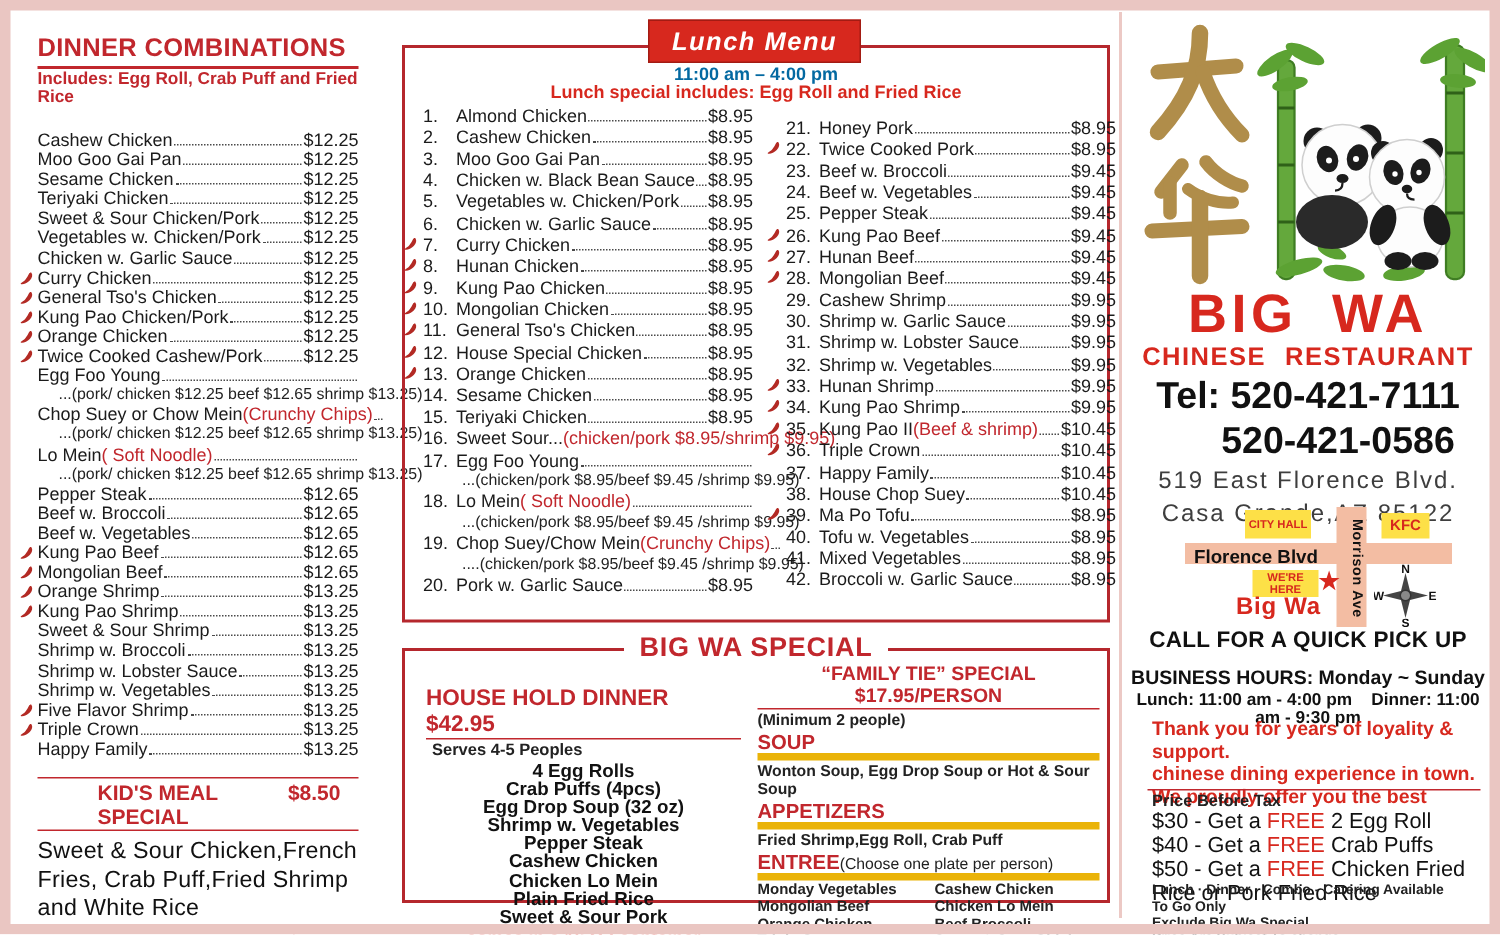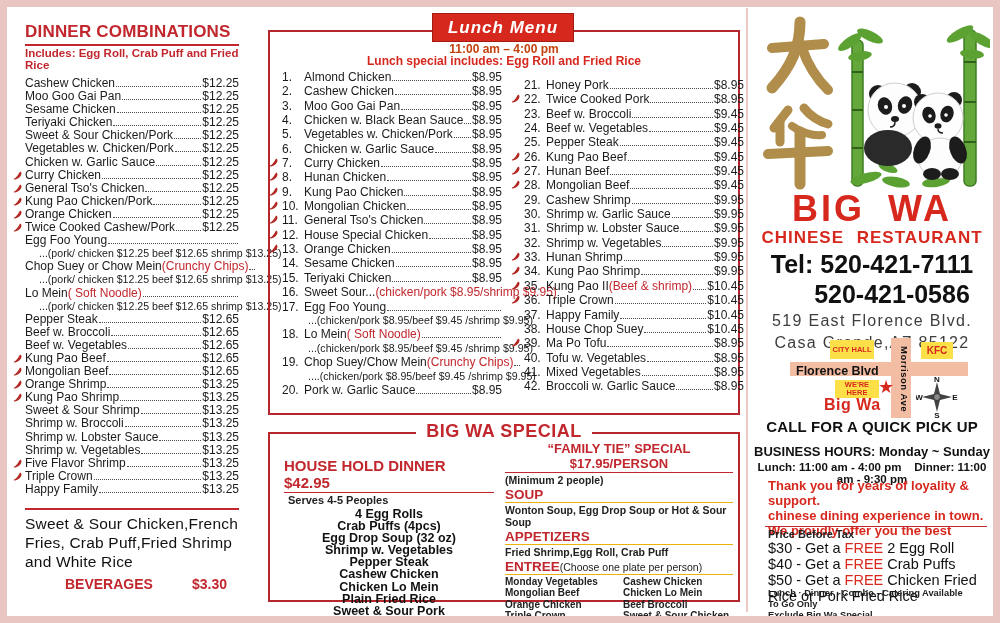--- a/index.html
+++ b/index.html
@@ -4,60 +4,60 @@
 <style>
   html,body{margin:0;padding:0;background:#fff;}
   .page{position:relative;width:1000px;height:623px;background:#ffffff;overflow:hidden;
         font-family:"Liberation Sans",sans-serif;color:#1b1b1b;}
   .frame{position:absolute;inset:0;border:7px solid #eac6c2;pointer-events:none;z-index:60;}
   .vdivider{position:absolute;left:746px;top:8px;width:2px;height:604px;background:#ecc9c5;}
   
   .dinner{position:absolute;left:25px;top:22px;width:214px;}
   .dinner-title{font-size:17px;font-weight:bold;color:#c1272d;letter-spacing:.2px;}
   .dinner-rule{border-top:2px solid #c1272d;margin:2px 0 1px 0;}
-  .dinner-sub{font-size:11.5px;font-weight:bold;color:#c1272d;margin-bottom:6px;}
+  .dinner-sub{font-size:11.5px;font-weight:bold;color:#c1272d;margin-bottom:16px;}
   .mrow{position:relative;display:flex;align-items:baseline;font-size:12px;line-height:13px;white-space:nowrap;}
   .dinner .mrow{line-height:13.1px;}
   .nm{flex:0 0 auto;}
   .rdtxt{color:#c1272d;flex:0 0 auto;}
   .dots{flex:1 1 auto;min-width:6px;border-bottom:1.6px dotted #4a4a4a;margin:0 1px 3px 1px;}
   .price{flex:0 0 auto;}
   .subrow{font-size:10.6px;line-height:13.1px;color:#222;padding-left:14px;white-space:nowrap;}
   .chili{position:absolute;left:-13px;top:2px;width:10px;height:10px;}
   .dinner .chili{left:-12px;}
   .secline{border-top:1.8px solid #c1272d;margin:0;}
   .sechead{display:flex;justify-content:space-between;font-size:14px;font-weight:bold;color:#c1272d;
            padding:1px 12px 1px 40px;}
   .kids-desc{font-size:15.5px;line-height:19px;color:#111;margin:4px 0 4px 0;letter-spacing:.2px;}
   
   .lunchbox{position:absolute;left:268px;top:30px;width:472px;height:385px;border:2px solid #b5272d;box-sizing:border-box;}
   .lunch-banner{position:absolute;left:432px;top:13px;width:140px;height:27px;background:#d7281e;z-index:5;
                 display:flex;align-items:center;justify-content:center;border:1px solid #a31b13;}
   .lunch-banner span{color:#fff;font-weight:bold;font-style:italic;font-size:17px;letter-spacing:1px;}
-  .lunch-hours{position:absolute;left:268px;top:42px;width:472px;text-align:center;font-size:12px;font-weight:bold;color:#c2410c;}
+  .lunch-hours{position:absolute;left:268px;top:42px;width:472px;text-align:center;font-size:12px;font-weight:bold;color:#0369a1;}
   .lunch-includes{position:absolute;left:268px;top:54px;width:472px;text-align:center;font-size:12px;font-weight:bold;color:#d7281e;}
   .lunch-col{position:absolute;width:220px;}
   .lunch-col .mrow{line-height:14.35px;}
   .lunch-col .subrow{line-height:13.6px;padding-left:26px;}
   #lunch-col1{left:282px;top:70px;}
   #lunch-col2{left:524px;top:78px;}
   .num{flex:0 0 22px;}
   
   .specialbox{position:absolute;left:268px;top:432px;width:472px;height:170px;border:2.5px solid #b5272d;box-sizing:border-box;}
   .special-title{position:absolute;left:268px;top:421px;width:472px;text-align:center;z-index:5;}
   .special-title span{background:#fff;padding:0 10px;font-size:18px;font-weight:bold;color:#c1272d;letter-spacing:.5px;}
   .household{position:absolute;left:284px;top:457px;width:210px;}
   .hh-title{font-size:15px;font-weight:bold;color:#c1272d;border-bottom:1.5px solid #c1272d;display:inline-block;padding-bottom:1px;}
   .hh-serves{font-size:11px;font-weight:bold;color:#222;margin:1px 0 2px 4px;}
   .hh-list{text-align:center;font-size:12.5px;font-weight:bold;line-height:12.1px;color:#111;}
   .hh-note{text-align:center;font-size:12px;font-weight:bold;color:#d7281e;margin-top:1px;}
   .familytie{position:absolute;left:505px;top:441px;width:228px;}
   .ft-title{font-size:13px;font-weight:bold;color:#c1272d;border-bottom:1.5px solid #c1272d;padding-bottom:1px;text-align:center;}
   .ft-min{font-size:10.5px;font-weight:bold;color:#222;margin:1px 0;}
-  .ft-head{font-size:13.5px;font-weight:bold;color:#c1272d;border-bottom:1px solid #eab308;margin-top:1px;}
+  .ft-head{font-size:13.5px;font-weight:bold;color:#c1272d;border-bottom:5px solid #eab308;margin-top:1px;}
   .ft-head .note{font-size:10.5px;color:#222;font-weight:normal;margin-top:15px;}
   .ft-text{font-size:10.5px;font-weight:bold;color:#222;margin:1px 0;}
   .ft-cols{display:flex;margin-top:1px;}
   .ft-col{font-size:10px;font-weight:bold;line-height:11.3px;color:#222;}
   .ft-col:first-child{width:118px;}
   
   .cn-art{position:absolute;left:760px;top:14px;width:76px;height:176px;}
   .panda-art{position:absolute;left:836px;top:22px;width:154px;height:168px;}
   .brand-name{position:absolute;left:752px;top:188px;width:240px;text-align:center;font-size:36px;font-weight:bold;
               color:#d7281e;letter-spacing:3px;word-spacing:10px;}
@@ -274,20 +274,24 @@
         </div>
         <div class="mrow">
           <span class="nm">Happy Family</span>
           <span class="dots"></span>
           <span class="price">$13.25</span>
         </div>
       </div>
 
     <div style="margin-top:12px;">
       <div class="secline"></div>
+      <div class="sechead">
+        <span>KID'S MEAL SPECIAL</span>
+        <span>$8.50</span>
+      </div>
       <div class="secline"></div>
       <div class="kids-desc">Sweet &amp; Sour Chicken,French Fries, Crab Puff,Fried Shrimp and White Rice</div>
       <div class="sechead">
         <span>BEVERAGES</span>
         <span>$3.30</span>
       </div>
 
     </div>
   </div>
 

